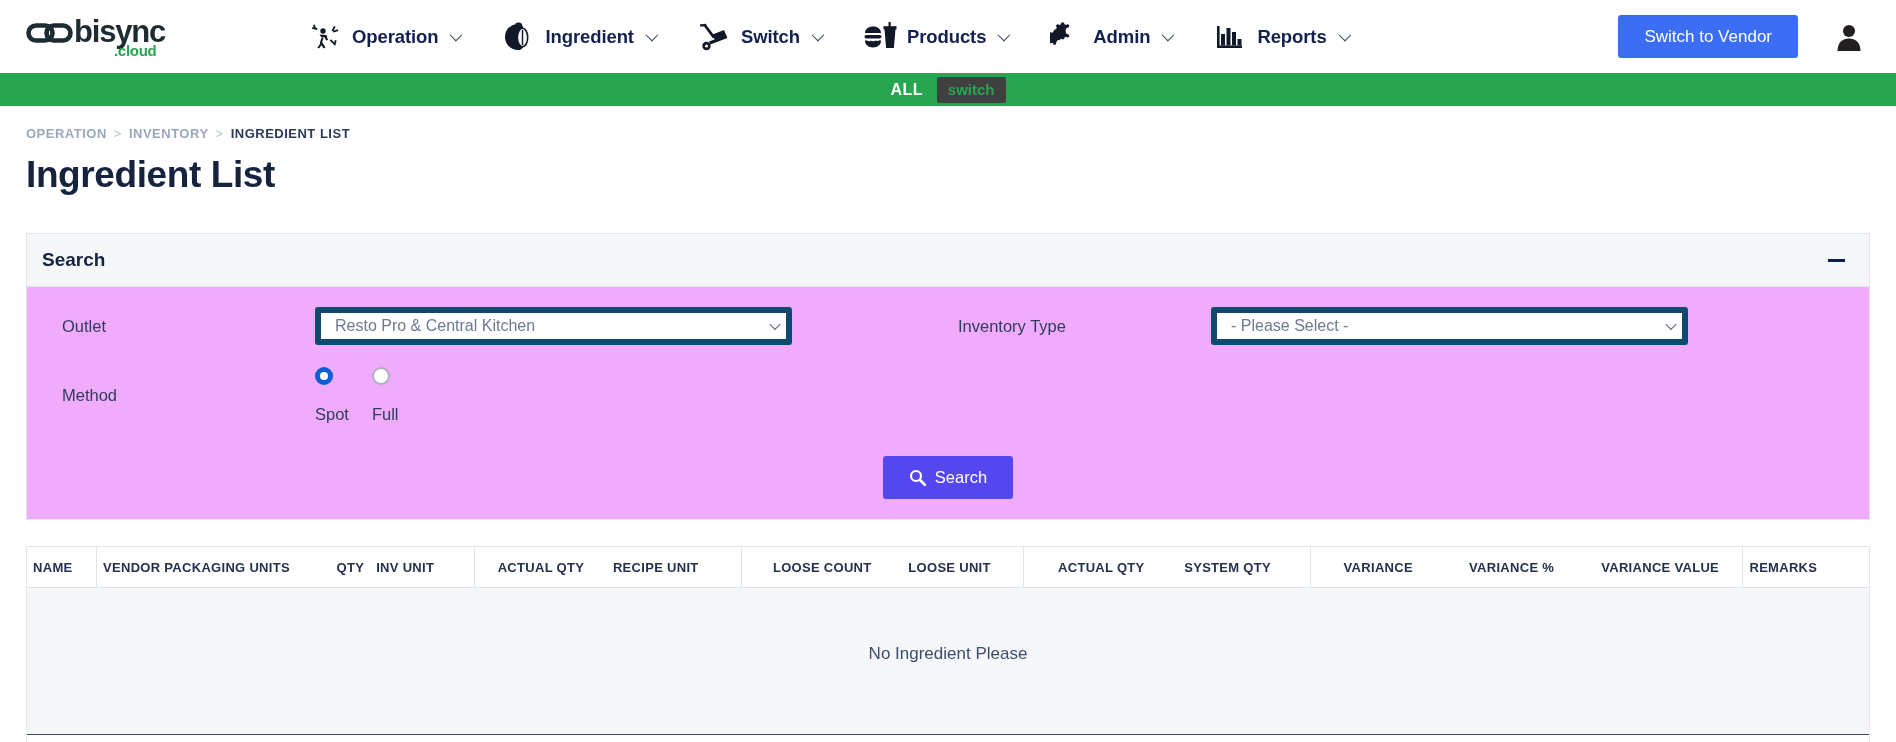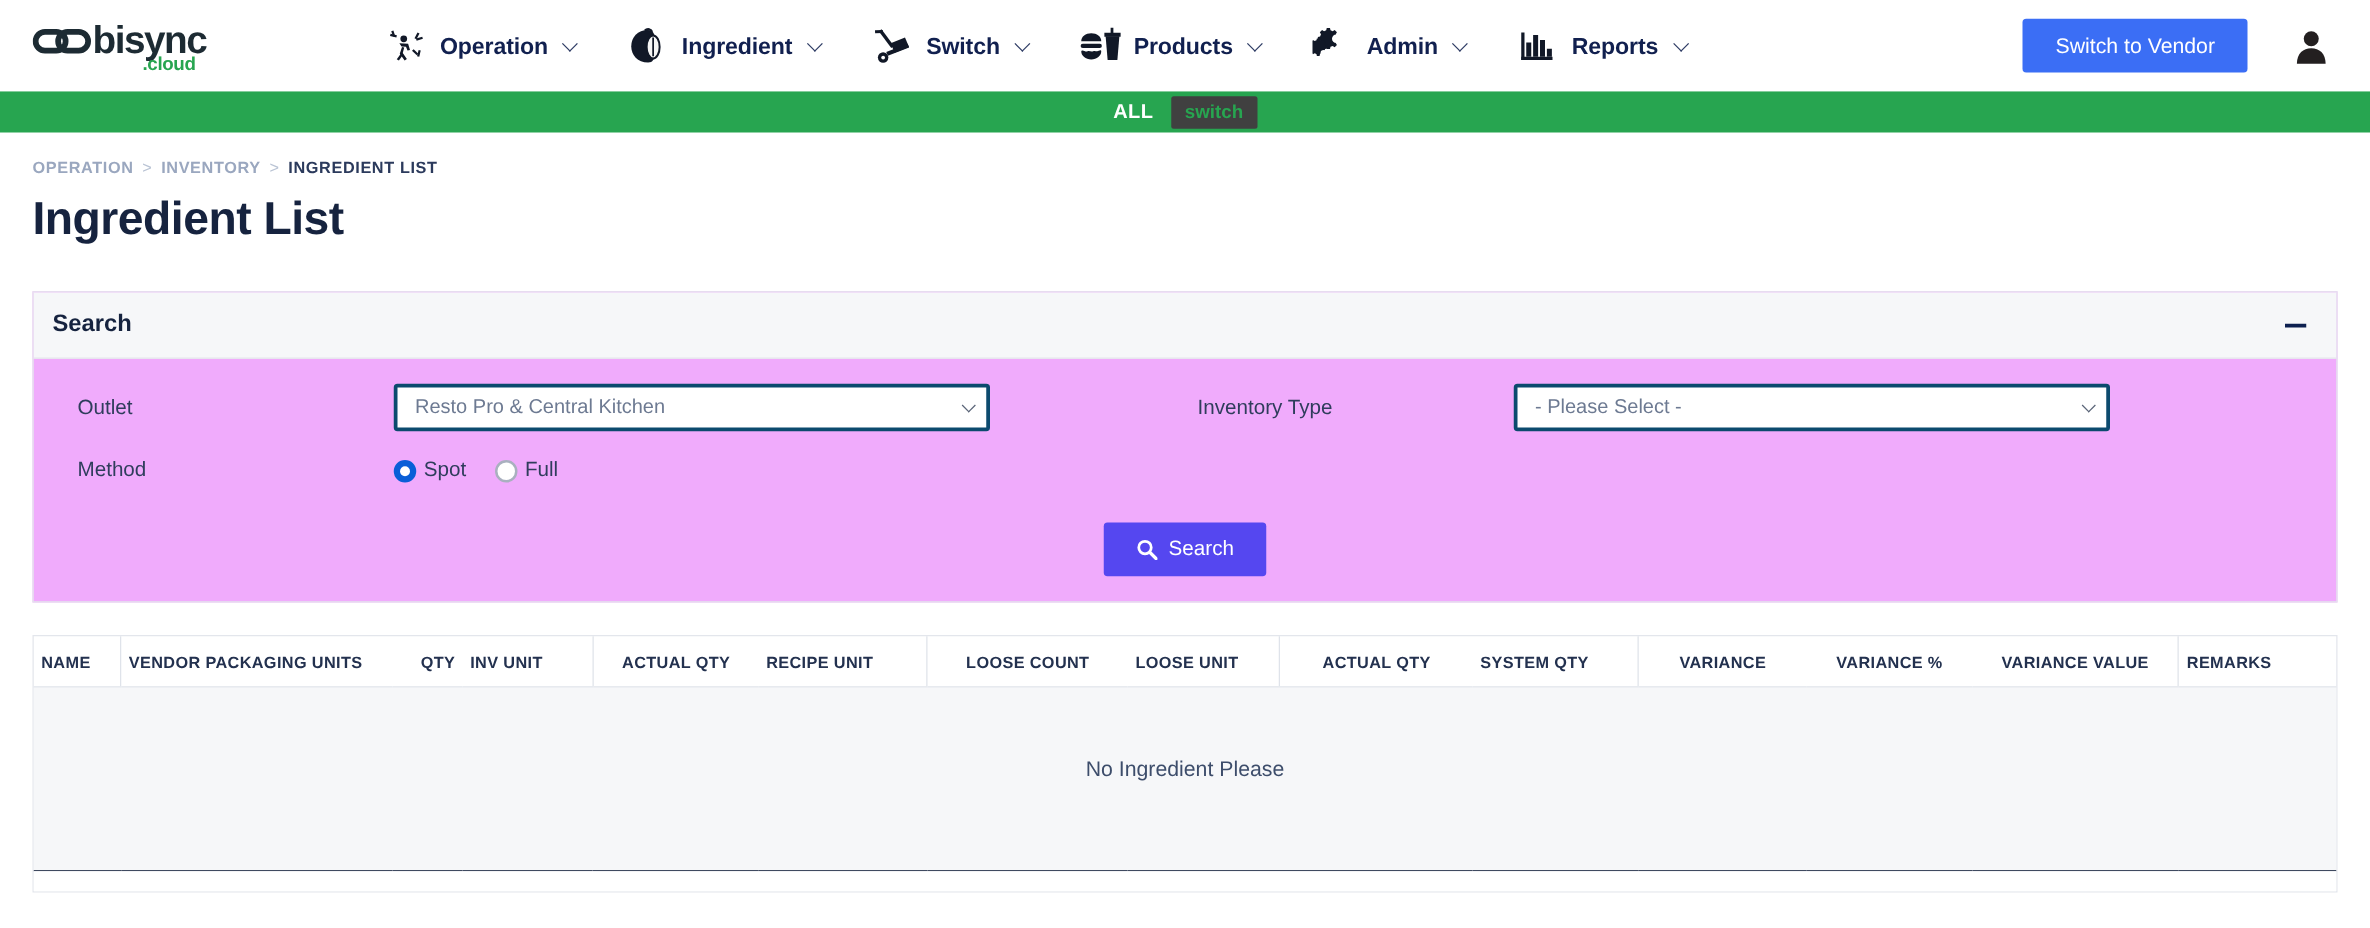--- a/index.html
+++ b/index.html
@@ -171,21 +171,21 @@
   .form-col { display: flex; align-items: center; width: 50%; }
   .form-label {
     width: 253px;
     font-size: 16.5px;
     color: #2f3d5c;
     flex-shrink: 0;
   }
   .form-control {
     flex: 1;
     height: 38px;
-    border: 3px solid #0c4a6e;
+    border: 6px solid #0c4a6e;
     border-radius: 3px;
     background: #ffffff;
     font-family: "Liberation Sans", sans-serif;
     font-size: 16px;
     color: #6d7a92;
     padding: 0 32px 0 14px;
     display: flex;
     align-items: center;
     position: relative;
     cursor: pointer;
@@ -197,21 +197,21 @@
     position: absolute;
     right: 13px; top: 50%;
     width: 8px; height: 8px;
     border-right: 1.4px solid #5a6478;
     border-bottom: 1.4px solid #5a6478;
     transform: translateY(-70%) rotate(45deg);
     pointer-events: none;
   }
 
   .radio-group { display: flex; align-items: center; gap: 23px; padding-left: 0; }
-  .radio-opt { display: flex; align-items: center; gap: 6px; cursor: pointer; }
+  .radio-opt { display: flex; align-items: flex-start; gap: 20px; cursor: pointer; flex-direction: column; }
   .radio-dot {
     width: 18px; height: 18px;
     border-radius: 50%;
     border: 2px solid #a9b0bf;
     background: #fff;
     position: relative;
     flex-shrink: 0;
   }
   .radio-dot.checked {
     border: 2px solid #0a5ed7;

